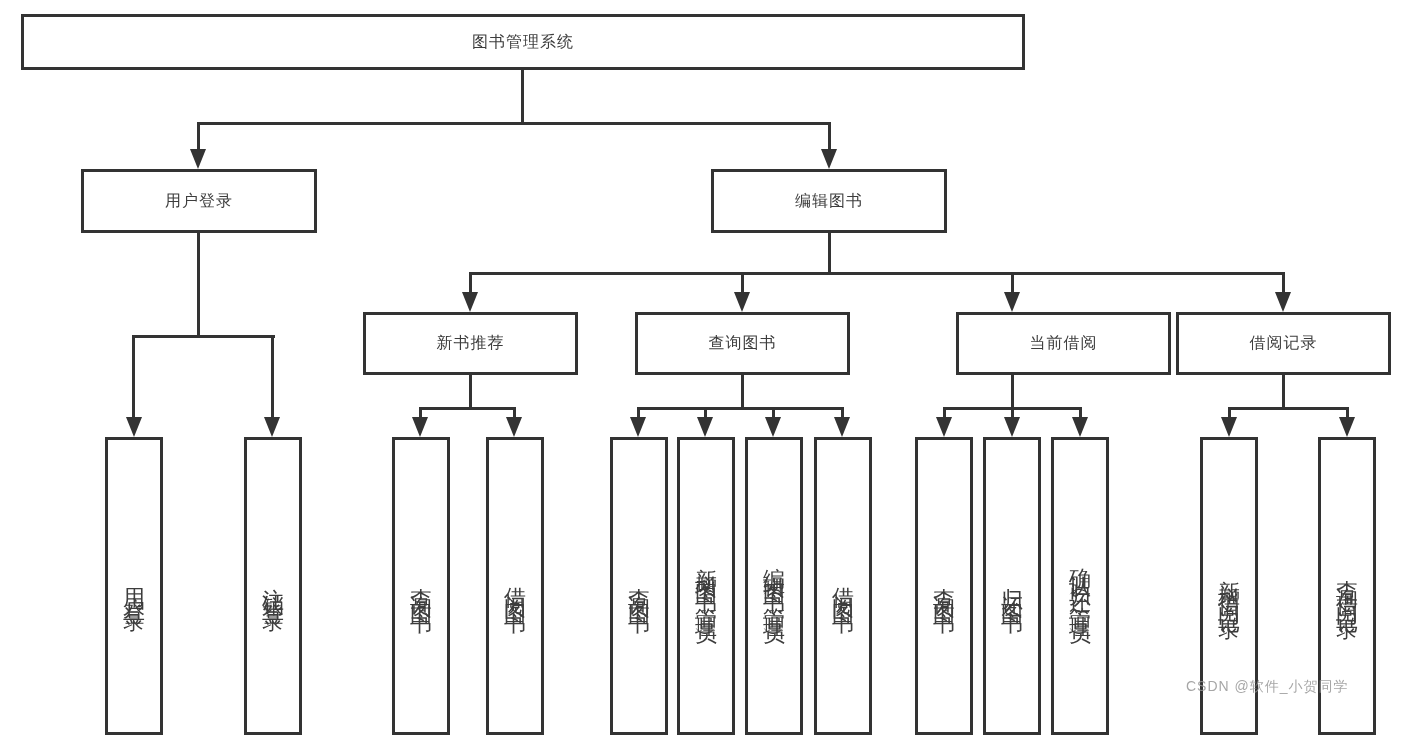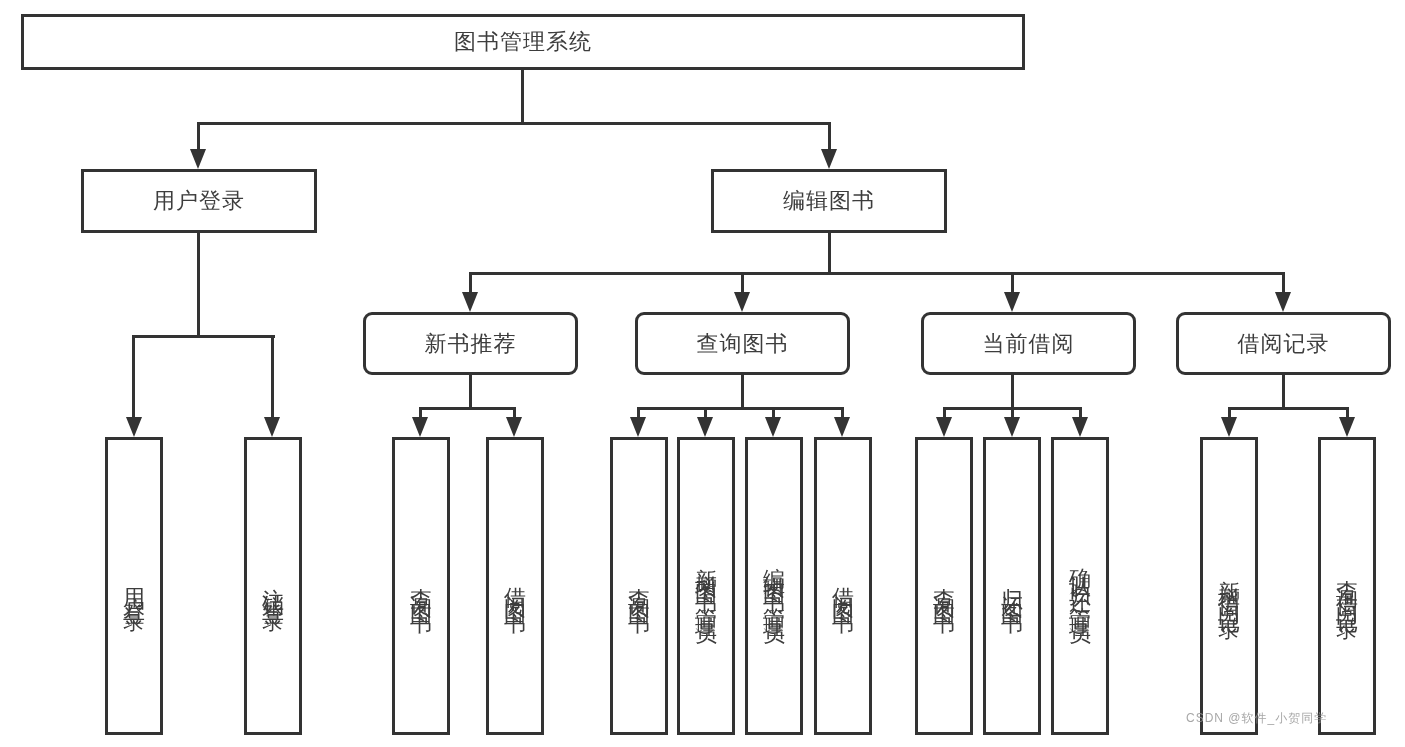--- a/index.html
+++ b/index.html
@@ -4,46 +4,46 @@
 <style>
   html,body{margin:0;padding:0;background:#fff;}
   #stage{
     position:relative;width:1405px;height:747px;background:#fff;overflow:hidden;
     font-family:"Liberation Sans","DejaVu Sans",sans-serif;color:#3d3d3d;
   }
   .bx{
     position:absolute;background:#fff;border:3px solid #333;box-sizing:border-box;
     display:flex;align-items:center;justify-content:center;
   }
-  .hlabel{font-size:22px;letter-spacing:1px;white-space:nowrap;}
+  .hlabel{font-size:16px;letter-spacing:1px;white-space:nowrap;}
   .vlabel{
     writing-mode:vertical-rl;text-orientation:mixed;
     font-size:22px;letter-spacing:8px;line-height:1;white-space:nowrap;
   }
   .ln{position:absolute;background:#333;}
   .ar{
     position:absolute;width:0;height:0;
     border-left:8px solid transparent;border-right:8px solid transparent;
     border-top:20px solid #333;
   }
   
   #root{left:21px;top:14px;width:1004px;height:56px;}
   #n-user{left:81px;top:169px;width:236px;height:64px;}
   #n-mgmt{left:711px;top:169px;width:236px;height:64px;}
-  .l3{top:312px;width:215px;height:63px;border-radius:9px;}
-  #n-g1{left:363px;} #n-g2{left:635px;} #n-g3{left:921px;font-family:Liberation Mono, monospace;} #n-g4{left:1176px;}
+  .l3{top:312px;width:215px;height:63px;}
+  #n-g1{left:363px;} #n-g2{left:635px;} #n-g3{left:956px;font-family:Liberation Mono, monospace;} #n-g4{left:1176px;}
   .l4{top:437px;width:58px;height:298px;}
   #lf-u1{left:105px;} #lf-u2{left:244px;}
   #lf-g1a{left:392px;} #lf-g1b{left:486px;}
   #lf-g2a{left:610px;} #lf-g2b{left:677px;} #lf-g2c{left:745px;} #lf-g2d{left:814px;}
   #lf-g3a{left:915px;} #lf-g3b{left:983px;} #lf-g3c{left:1051px;}
   #lf-g4a{left:1200px;} #lf-g4b{left:1318px;}
   
   #wm{
-    position:absolute;left:1186px;top:710px;font-size:12px;letter-spacing:1px;
+    position:absolute;left:1186px;top:678px;font-size:14px;letter-spacing:1px;
     color:rgba(150,150,150,0.85);z-index:5;white-space:nowrap;
   }
 </style>
 </head>
 <body>
 
 <div id="stage">
 
   <div class="bx" id="root">
     <span class="hlabel">图书管理系统</span>

